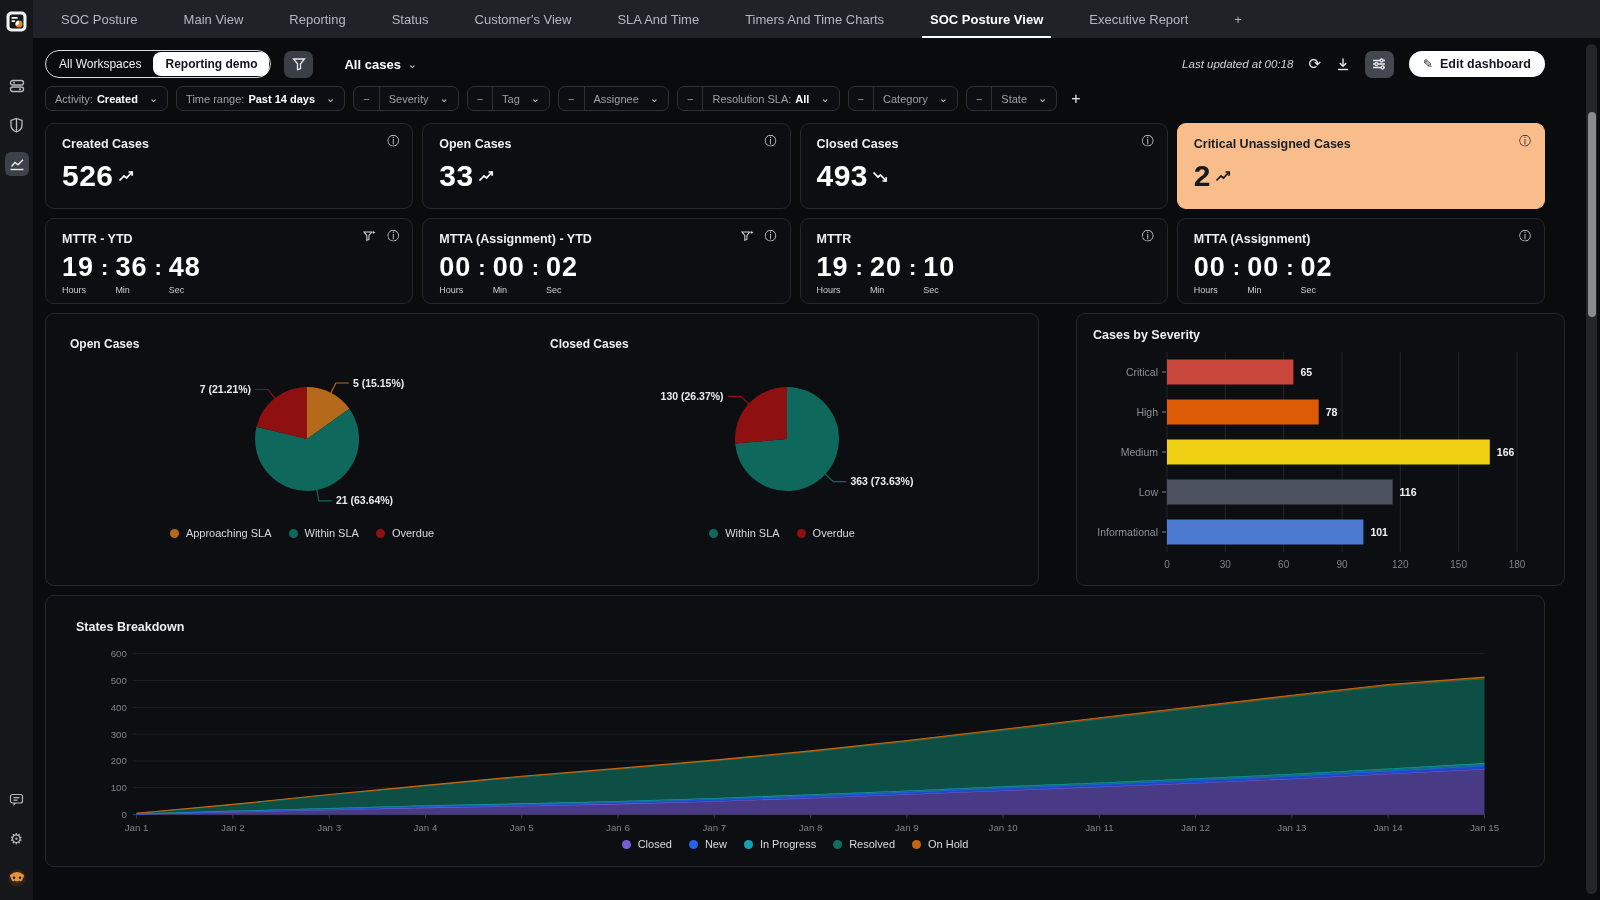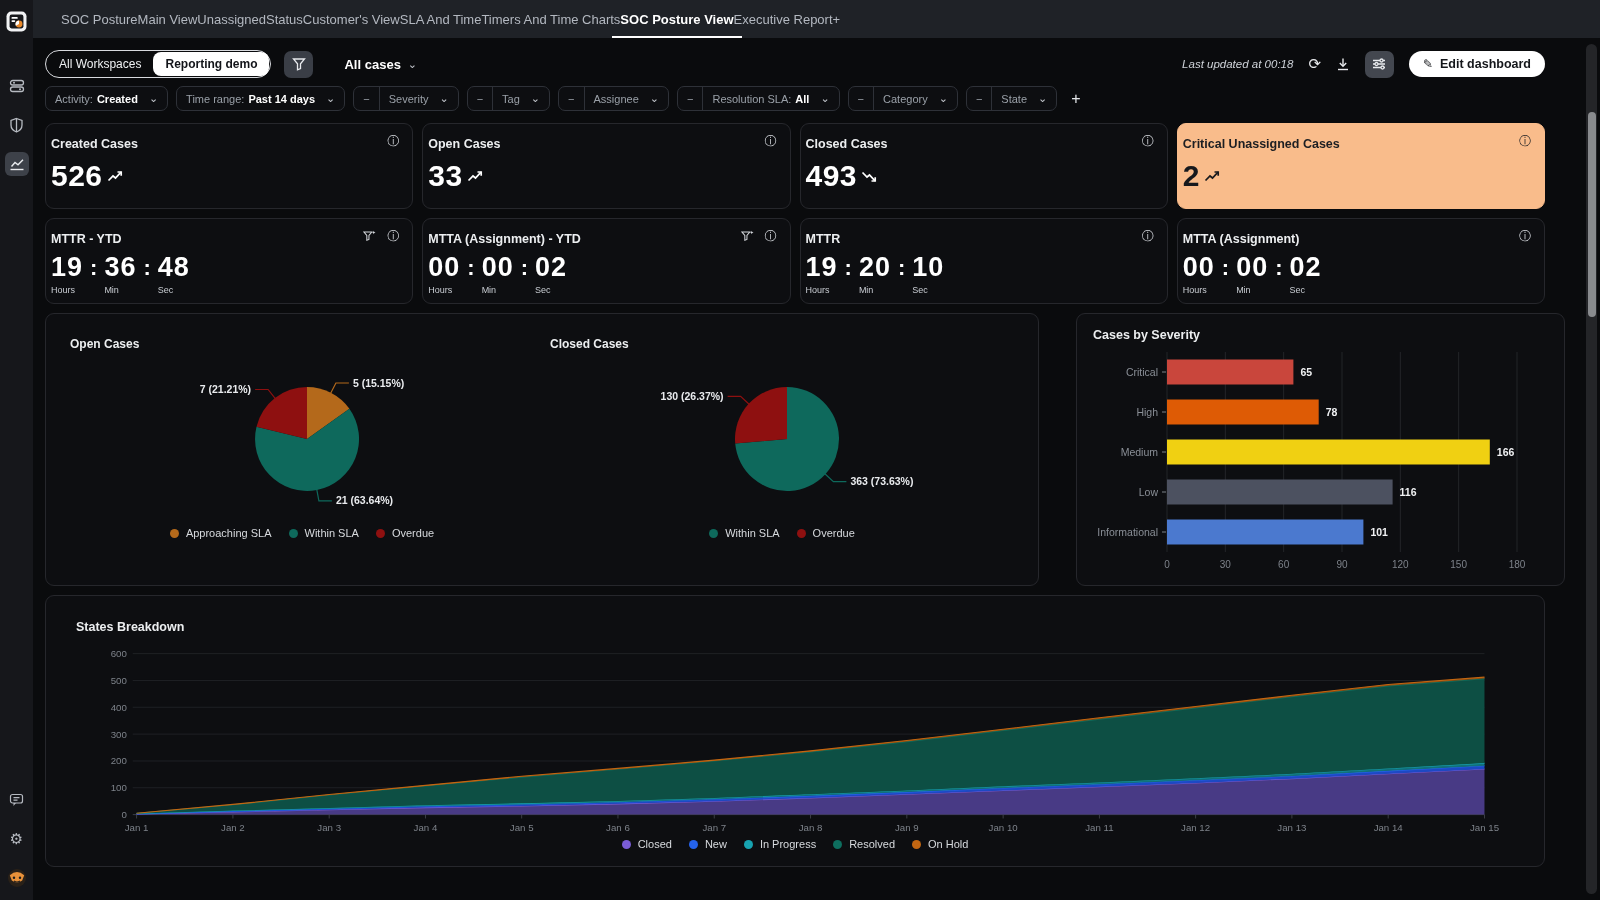--- a/index.html
+++ b/index.html
@@ -12,21 +12,21 @@
     align-items:center; padding:9px 0 10px; gap:15px; z-index:3; }
   .side-icon { width:24px; height:24px; display:flex; align-items:center; justify-content:center;
     color:#b6bac1; font-size:15px; cursor:pointer; }
   .side-icon.active { background:#3d4149; border-radius:6px; }
   .side-icon.logo { margin-bottom:26px; }
   .sidebar .spacer { flex:1; }
 
   
   .main { flex:1; display:flex; flex-direction:column; min-width:0; }
   .topnav { height:38px; background:#1f2227; display:flex; align-items:flex-start;
-    padding-left:28px; flex:none; }
+    padding-left:28px; gap:46px; flex:none; }
   .tab { font-size:13px; color:#b3b8c0; cursor:pointer; position:relative; height:38px;
     display:flex; align-items:center; white-space:nowrap; }
   .tab.active { color:#ffffff; font-weight:700; }
   .tab.active::after { content:""; position:absolute; bottom:0; left:-8px; right:-8px;
     height:2px; background:#ffffff; }
   .content { flex:1; padding:10px 55px 0 12px; }
 
   
   .toolbar { display:flex; align-items:center; gap:13px; height:32px; margin-bottom:6px; }
   .ws-toggle { display:flex; align-items:center; border:1px solid #d8dade; border-radius:17px;
@@ -55,21 +55,21 @@
   .chip .op { display:flex; align-items:center; padding:0 9px; border-right:1px solid #2e3138; }
   .chip .body { display:flex; align-items:center; gap:4px; padding:0 9px; }
   .chip .val { color:#ffffff; font-weight:700; }
   .chip .chev { margin-left:7px; }
   .add-filter { background:none; border:none; color:#e4e7ea; font-size:16px; cursor:pointer;
     padding:0 6px; font-family:inherit; }
 
   
   .card-row { display:flex; gap:9px; margin-bottom:9px; }
   .card { flex:1; position:relative; background:#0d0e11; border:1px solid #26272c;
-    border-radius:9px; padding:13px 5px; height:86px; }
+    border-radius:9px; padding:13px 16px; height:86px; }
   .card.highlight { background:#f9bc8b; border-color:#f9bc8b; }
   .card .title { font-size:12.5px; font-weight:700; color:#eceef0; padding-right:60px;}
   .card.highlight .title { color:#1c1e22; }
   .top-icons { position:absolute; top:11px; right:13px; display:flex; gap:11px;
     align-items:center; color:#d4d7dc; }
   .card.highlight .top-icons { color:#1c1e22; }
   .info-glyph { font-size:12px; cursor:pointer; line-height:1; }
   .icon-sm { display:flex; align-items:center; cursor:pointer; }
   .value-row { margin-top:8px; display:flex; align-items:center; gap:4px; color:#ffffff; }
   .card.highlight .value-row { color:#17191d; }
@@ -160,21 +160,21 @@
         <path d="M7 13 Q10 15 13 13" stroke="#1c1c1c" stroke-width="1.1" fill="none"></path>
       </svg>
     </span>
   </aside>
 
   <div class="main">
 
     <nav class="topnav" id="tabs">
         <div class="tab">SOC Posture</div>
         <div class="tab">Main View</div>
-        <div class="tab">Unassigned</div>
+        <div class="tab">Reporting</div>
         <div class="tab">Status</div>
         <div class="tab">Customer's View</div>
         <div class="tab">SLA And Time</div>
         <div class="tab">Timers And Time Charts</div>
         <div class="tab active">SOC Posture View</div>
         <div class="tab">Executive Report</div>
         <div class="tab">+</div>
       </nav>
 
     <div class="content">

